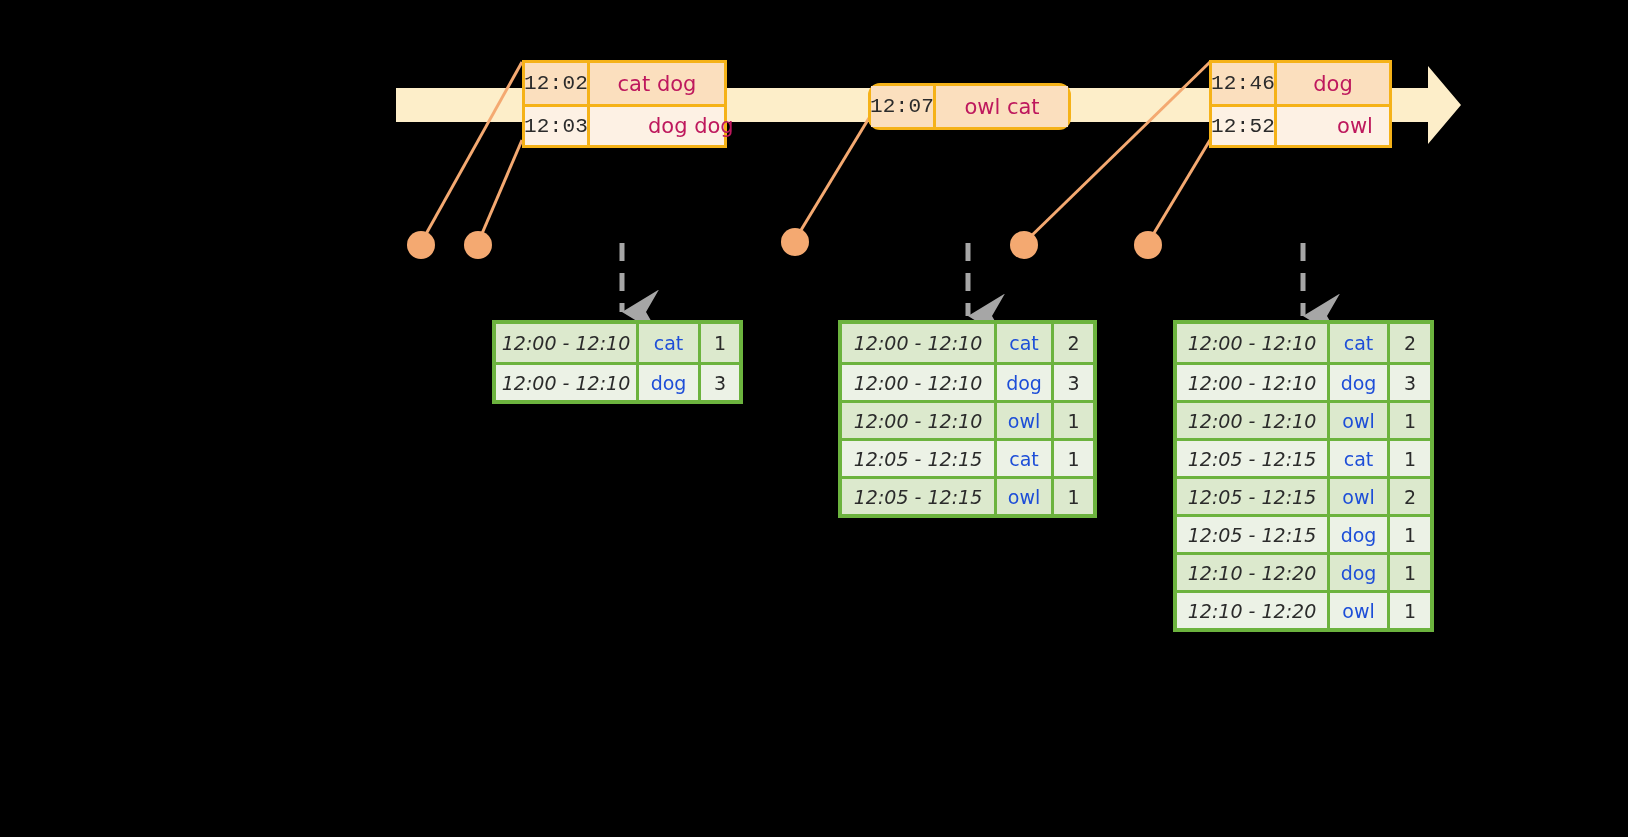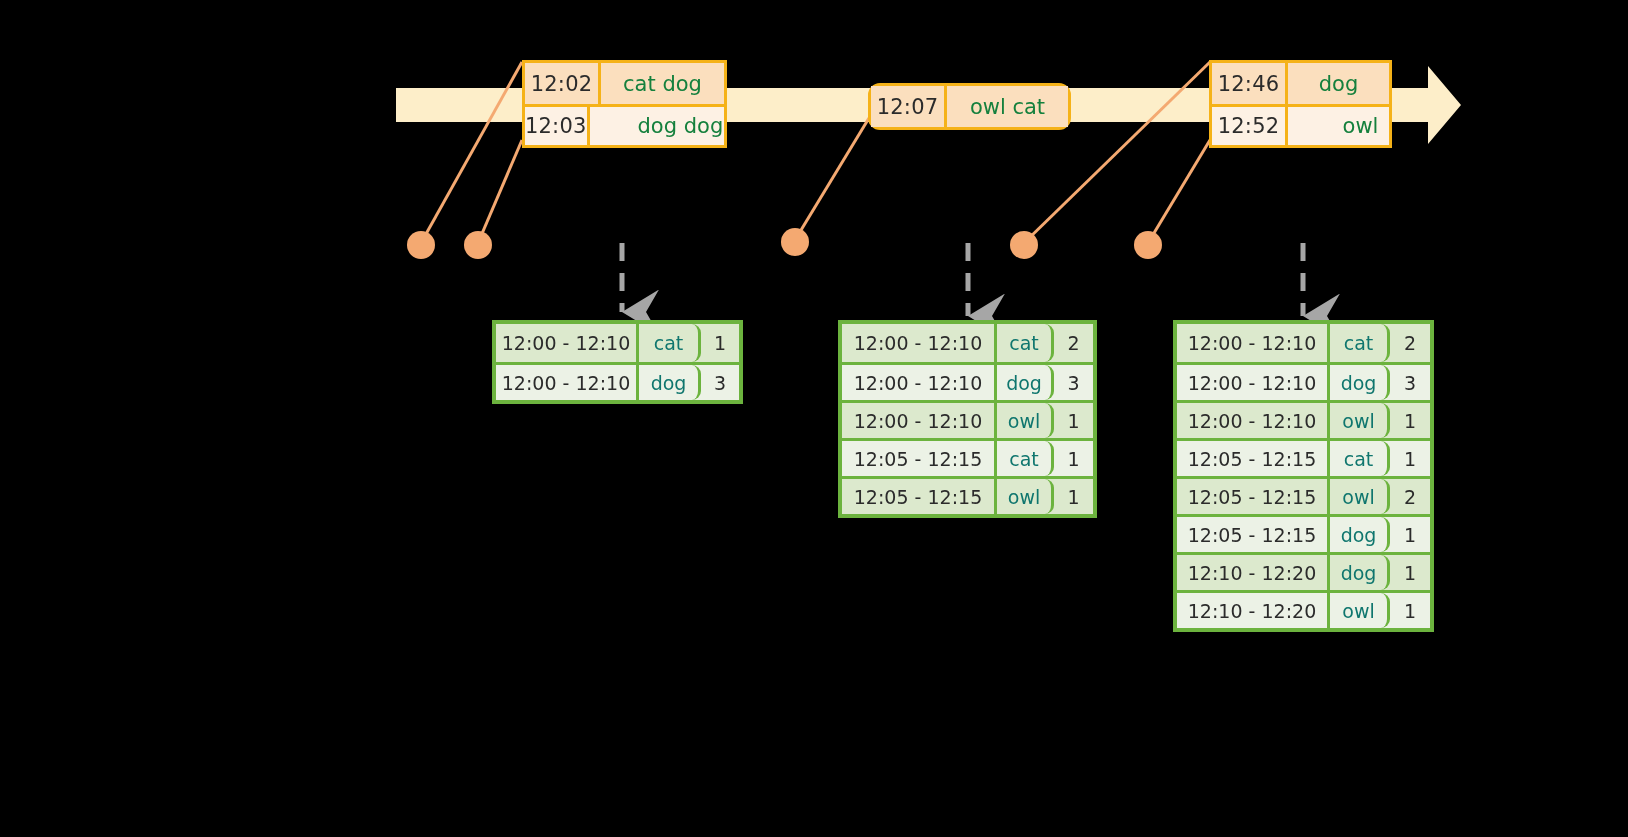--- a/index.html
+++ b/index.html
@@ -46,38 +46,39 @@
     height: 41px;
     box-sizing: border-box;
   }
   .event-row + .event-row {
     border-top: 3px solid #f5b218;
   }
   .event-row.shade-a { background: #fbdfbe; }
   .event-row.shade-b { background: #fdf1e4; gap: 44px; }
 
   .event-time {
-    width: 76px;
+    width: 65px;
     box-sizing: border-box;
     border-right: 3px solid #f5b218;
     display: flex;
     align-items: center;
     justify-content: center;
     font-size: 21px;
     color: #2b2b2b;
     letter-spacing: 0.2px;
+    font-family: Liberation Mono, monospace;
   }
   .event-words {
     flex: 1;
     display: flex;
     align-items: center;
     justify-content: center;
     font-size: 21px;
-    color: #15803d;
-    padding: 0 4px;
+    color: #be185d;
+    padding: 0 14px;
     white-space: nowrap;
   }
 
   
   .result-table {
     position: absolute;
     border: 4px solid #6cb33e;
     box-sizing: border-box;
     display: flex;
     flex-direction: column;
@@ -98,30 +99,30 @@
   .res-window {
     box-sizing: border-box;
     border-right: 3px solid #6cb33e;
     display: flex;
     align-items: center;
     justify-content: center;
     font-size: 19px;
     color: #2b2b2b;
     white-space: nowrap;
     padding: 0 12px;
+    font-style: italic;
   }
   .res-key {
     box-sizing: border-box;
     border-right: 3px solid #6cb33e;
     display: flex;
     align-items: center;
     justify-content: center;
     font-size: 19px;
-    color: #0f766e;
-    border-radius: 9px;
+    color: #1d4ed8;
   }
   .res-count {
     box-sizing: border-box;
     display: flex;
     align-items: center;
     justify-content: center;
     font-size: 19px;
     color: #2b2b2b;
   }
 

